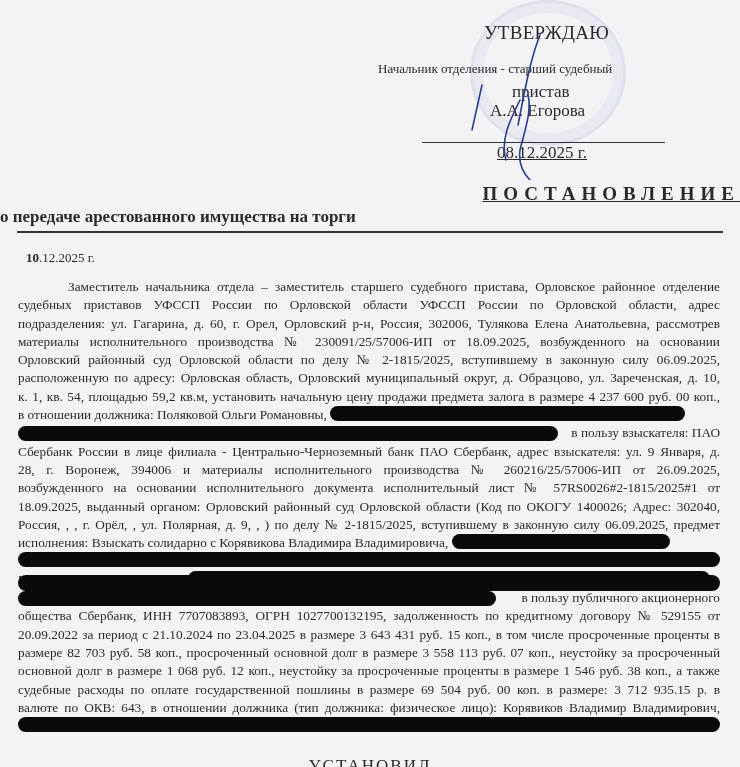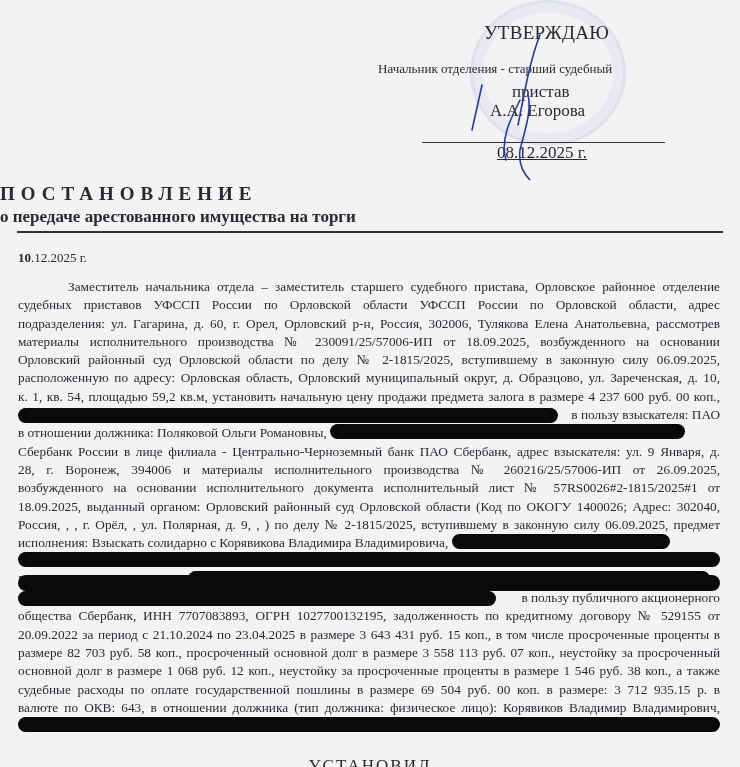--- a/index.html
+++ b/index.html
@@ -29,32 +29,32 @@
       position: absolute; left: 490px; top: 101px; font-size: 17px;
     }
     .approve-line {
       position: absolute; left: 422px; top: 142px; width: 243px; height: 1px; background: #333;
     }
     .approve-date {
       position: absolute; left: 497px; top: 143px; font-size: 17px; text-decoration: underline;
     }
     .signature { position: absolute; left: 470px; top: 30px; width: 120px; height: 150px; }
     .doc-title {
-      position: absolute; left: 0; width: 740px; top: 183px; text-align: left;
-      font-size: 19px; font-weight: bold; letter-spacing: 6px;
+      position: absolute; left: 0; width: 740px; top: 183px; text-align: right;
+      font-size: 19px; font-weight: bold; letter-spacing: 6px; text-decoration: underline;
     }
     .doc-subtitle {
       position: absolute; left: 0; width: 740px; top: 207px; 
       font-size: 17px; font-weight: bold;
     }
     .title-rule {
       position: absolute; left: 17px; top: 231px; width: 706px; height: 2px; background: #333;
     }
     .doc-date { position: absolute; left: 18px; top: 250px; font-size: 13px; }
-    .doc-date b { font-weight: bold; }
+    .doc-date b { font-weight: bold; margin-left: 8px; }
     .body-text {
       position: absolute; left: 18px; top: 278px; width: 702px;
       font-size: 13.3px; line-height: 18.3px; text-align: justify;
     }
     .line { display: block; height: 18.3px; white-space: nowrap; overflow: visible; text-align: justify; text-align-last: justify; }
     .line.left { text-align-last: left; }
     .line.indent { padding-left: 50px; }
     .redact {
       display: inline-block; background: #0a0a0a; height: 15px; border-radius: 8px;
       vertical-align: -2px;
@@ -90,22 +90,22 @@
   <div class="doc-date"><b>10</b><span>.12.2025 г.</span></div>
 
   <div class="body-text">
     <span class="line indent">Заместитель начальника отдела – заместитель старшего судебного пристава, Орловское районное отделение</span>
     <span class="line">судебных приставов УФССП России по Орловской области УФССП России по Орловской области, адрес</span>
     <span class="line">подразделения: ул. Гагарина, д. 60, г. Орел, Орловский р-н, Россия, 302006, Тулякова Елена Анатольевна, рассмотрев</span>
     <span class="line">материалы исполнительного производства № 230091/25/57006-ИП от 18.09.2025, возбужденного на основании</span>
     <span class="line">Орловский районный суд Орловской области по делу № 2-1815/2025, вступившему в законную силу 06.09.2025,</span>
     <span class="line">расположенную по адресу: Орловская область, Орловский муниципальный округ, д. Образцово, ул. Зареченская, д. 10,</span>
     <span class="line">к. 1, кв. 54, площадью 59,2 кв.м, установить начальную цену продажи предмета залога в размере 4 237 600 руб. 00 коп.,</span>
+    <span class="line left"><span>в отношении должника: Поляковой Ольги Романовны,</span> <span class="redact" style="width:355px"></span></span>
     <span class="line" style="text-align:right;text-align-last:right"><span class="redact" style="width:540px;float:left;margin-top:2px"></span><span>в пользу взыскателя: ПАО</span></span>
-    <span class="line left"><span>в отношении должника: Поляковой Ольги Романовны,</span> <span class="redact" style="width:355px"></span></span>
     <span class="line">Сбербанк России в лице филиала - Центрально-Черноземный банк ПАО Сбербанк, адрес взыскателя: ул. 9 Января, д.</span>
     <span class="line">28, г. Воронеж, 394006 и материалы исполнительного производства № 260216/25/57006-ИП от 26.09.2025,</span>
     <span class="line">возбужденного на основании исполнительного документа исполнительный лист № 57RS0026#2-1815/2025#1 от</span>
     <span class="line">18.09.2025, выданный органом: Орловский районный суд Орловской области (Код по ОКОГУ 1400026; Адрес: 302040,</span>
     <span class="line">Россия, , , г. Орёл, , ул. Полярная, д. 9, , ) по делу № 2-1815/2025, вступившему в законную силу 06.09.2025, предмет</span>
     <span class="line left"><span>исполнения: Взыскать солидарно с Корявикова Владимира Владимировича,</span> <span class="redact" style="width:218px"></span></span>
     <span class="line left"><span class="redact" style="width:702px"></span></span>
     <span class="line left"><span>Поляковой Ольги Романовны,</span><span class="redact" style="width:522px"></span></span>
     <span class="line" style="text-align-last:right"><span class="redact" style="width:478px;float:left;margin-top:2px"></span><span>в пользу публичного акционерного</span></span>
     <span class="line">общества Сбербанк, ИНН 7707083893, ОГРН 1027700132195, задолженность по кредитному договору № 529155 от</span>

